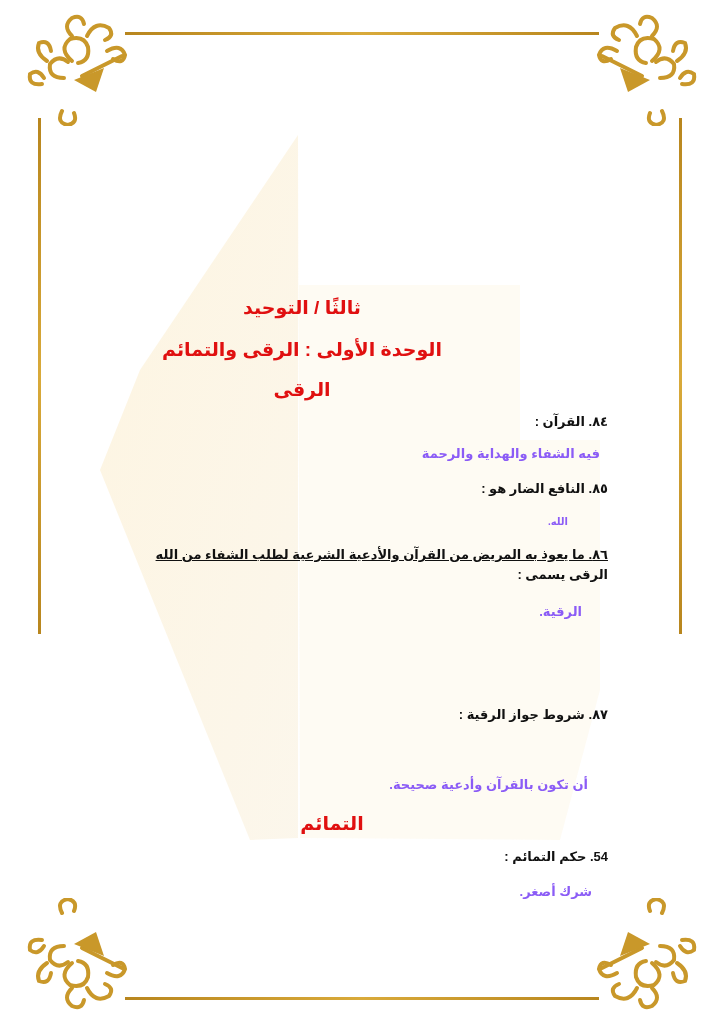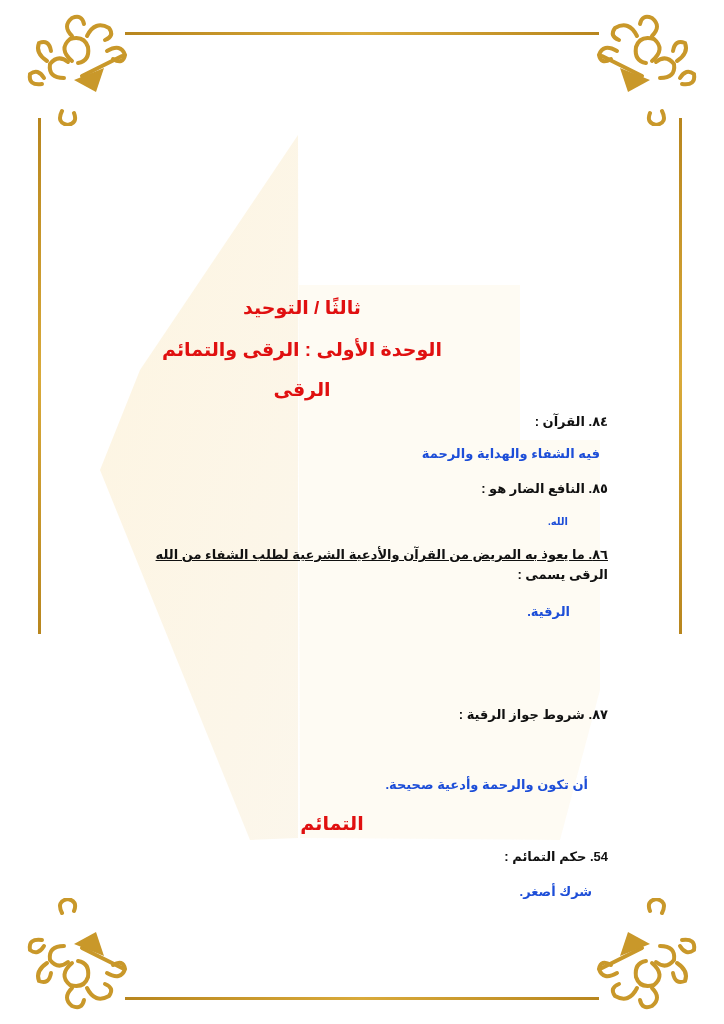--- a/index.html
+++ b/index.html
@@ -68,21 +68,21 @@
     }
     .line {
       position: absolute;
       right: 0;
       font-weight: bold;
       font-size: 13px;
       white-space: nowrap;
       direction: rtl;
     }
     .q { color: #111111; }
-    .a { color: #1d4ed8; }
+    .a { color: #8b5cf6; }
   </style>
 </head>
 <body>
 
 <div class="page">
 
   <svg class="watermark" viewBox="0 0 724 1024">
     <defs>
       <linearGradient id="wm" x1="0" y1="0" x2="1" y2="1">
         <stop offset="0" stop-color="#fdf3dc"></stop>
@@ -163,24 +163,24 @@
   <div class="content" style="left:60px; width:548px;">
 
     <div class="line q" style="top:414px; right:0;">٨٤. القرآن :</div>
     <div class="line a" style="top:446px; right:8px;">فيه الشفاء والهداية والرحمة</div>
 
     <div class="line q" style="top:481px; right:0;">٨٥. النافع الضار هو :</div>
     <div class="line a" style="top:516px; right:40px; font-size:10px;">الله.</div>
 
     <div class="line q" style="top:547px; right:0;text-decoration:underline;">٨٦. ما يعوذ به المريض من القرآن والأدعية الشرعية لطلب الشفاء من الله</div>
     <div class="line q" style="top:567px; right:0;">الرقى يسمى :</div>
-    <div class="line a" style="top:604px; right:38px;">الرقية.</div>
+    <div class="line a" style="top:604px; right:26px;">الرقية.</div>
 
     <div class="line q" style="top:707px; right:0;">٨٧. شروط جواز الرقية :</div>
-    <div class="line a" style="top:777px; right:20px;">أن تكون والرحمة وأدعية صحيحة.</div>
+    <div class="line a" style="top:777px; right:20px;">أن تكون بالقرآن وأدعية صحيحة.</div>
   </div>
 
   <h2 class="title" style="top:812px; left:-30px;">التمائم</h2>
 
   <div class="content" style="left:60px; width:548px;">
 
     <div class="line q" style="top:849px; right:0;">54. حكم التمائم :</div>
     <div class="line a" style="top:884px; right:16px;">شرك أصغر.</div>
   </div>
 

